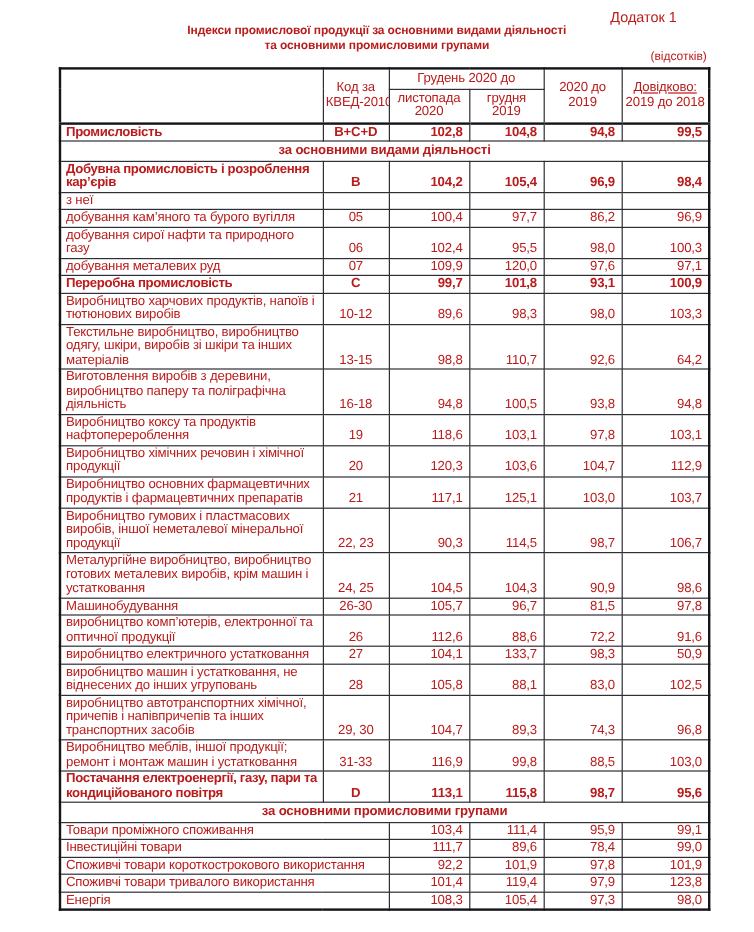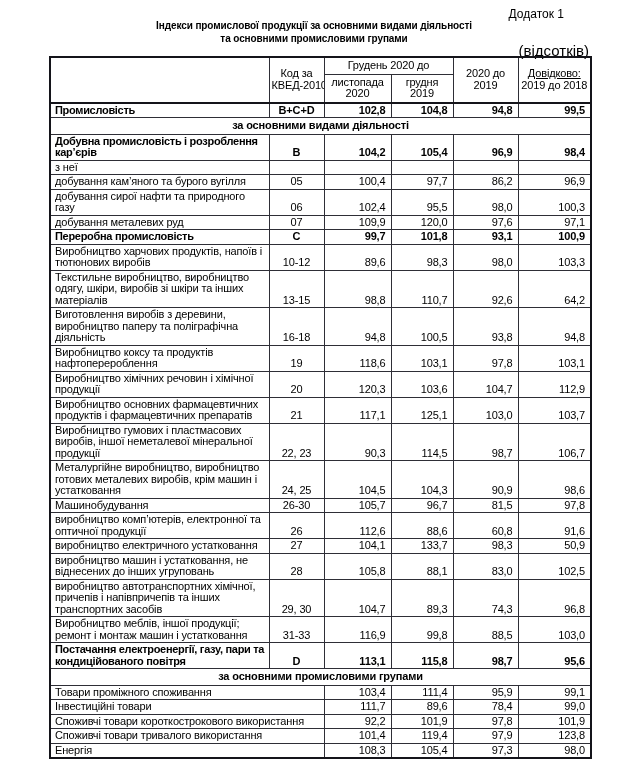--- a/index.html
+++ b/index.html
@@ -1,21 +1,21 @@
 <!DOCTYPE html>
 <html><head>
 <meta charset="utf-8">
 <style>
   html,body{margin:0;padding:0;background:#ffffff;}
   .page{position:relative;width:628px;height:777px;background:#ffffff;overflow:hidden;
-        font-family:"Liberation Sans",sans-serif;color:#000000;}
+        font-family:"Liberation Sans",sans-serif;color:#b91c1c;}
   .appendix{position:absolute;top:8px;right:64px;font-size:12px;line-height:13px;}
   .title{position:absolute;top:20px;left:0;width:628px;text-align:center;
          font-weight:bold;font-size:10px;line-height:12.5px;letter-spacing:-0.1px;}
-  .units{position:absolute;top:42px;left:49px;width:540px;text-align:right;font-size:15px;}
+  .units{position:absolute;top:42px;left:49px;width:540px;text-align:right;font-size:10px;}
   table.stat{position:absolute;top:56px;left:49px;width:541px;border-collapse:collapse;
              table-layout:fixed;font-size:11px;line-height:11.5px;letter-spacing:-0.15px;}
   table.stat{border:2px solid #14141a;}
   .stat th,.stat td{border:1px solid #2e2e36;padding:1px 4px;overflow:hidden;}
   .stat th{font-weight:normal;text-align:center;vertical-align:middle;padding:2px 2px;}
   .stat thead{border-bottom:2px solid #14141a;}
   .stat tbody tr:first-child td{border-top:2px solid #14141a;}
   td.name{text-align:left;vertical-align:top;}
   td.code{text-align:center;vertical-align:bottom;}
   td.num{text-align:right;vertical-align:bottom;padding-right:5px;}
@@ -193,21 +193,21 @@
           <td class="num">105,7</td>
           <td class="num">96,7</td>
           <td class="num">81,5</td>
           <td class="num">97,8</td>
         </tr>
         <tr>
           <td class="name ind3">виробництво комп’ютерів, електронної та оптичної продукції</td>
           <td class="code">26</td>
           <td class="num">112,6</td>
           <td class="num">88,6</td>
-          <td class="num">60,8</td>
+          <td class="num">72,2</td>
           <td class="num">91,6</td>
         </tr>
         <tr>
           <td class="name ind3">виробництво електричного устатковання</td>
           <td class="code">27</td>
           <td class="num">104,1</td>
           <td class="num">133,7</td>
           <td class="num">98,3</td>
           <td class="num">50,9</td>
         </tr>

